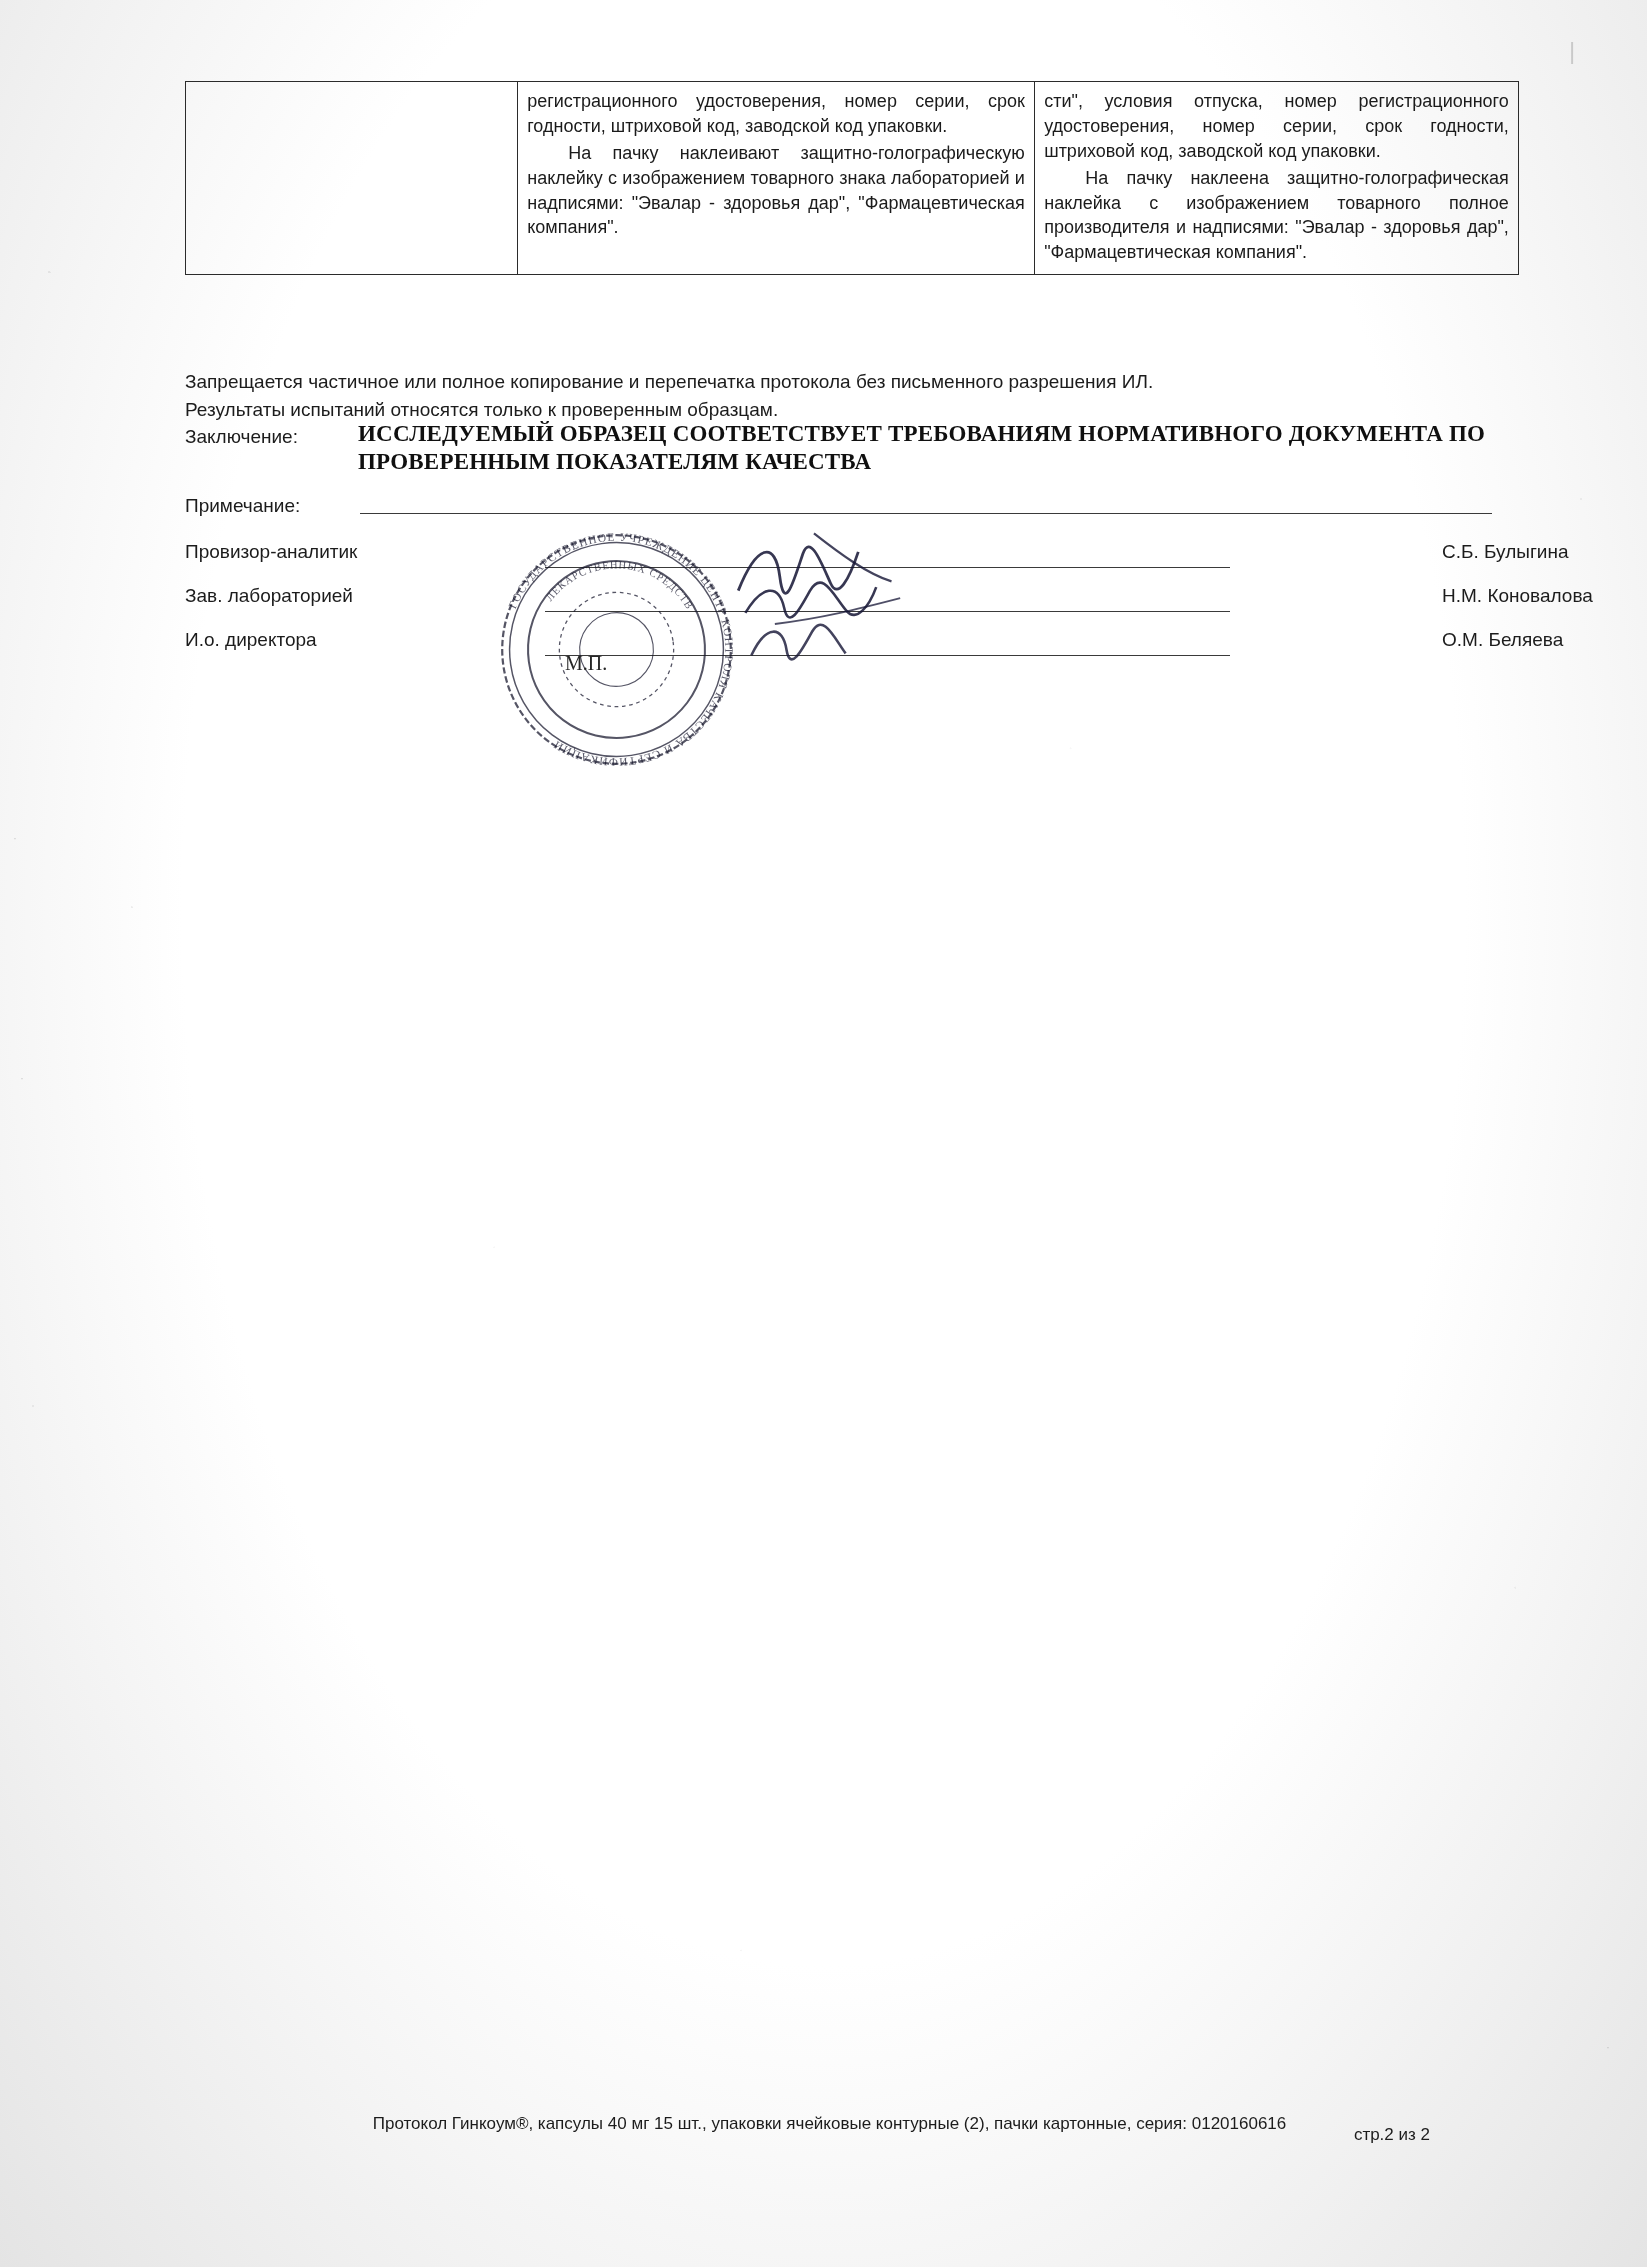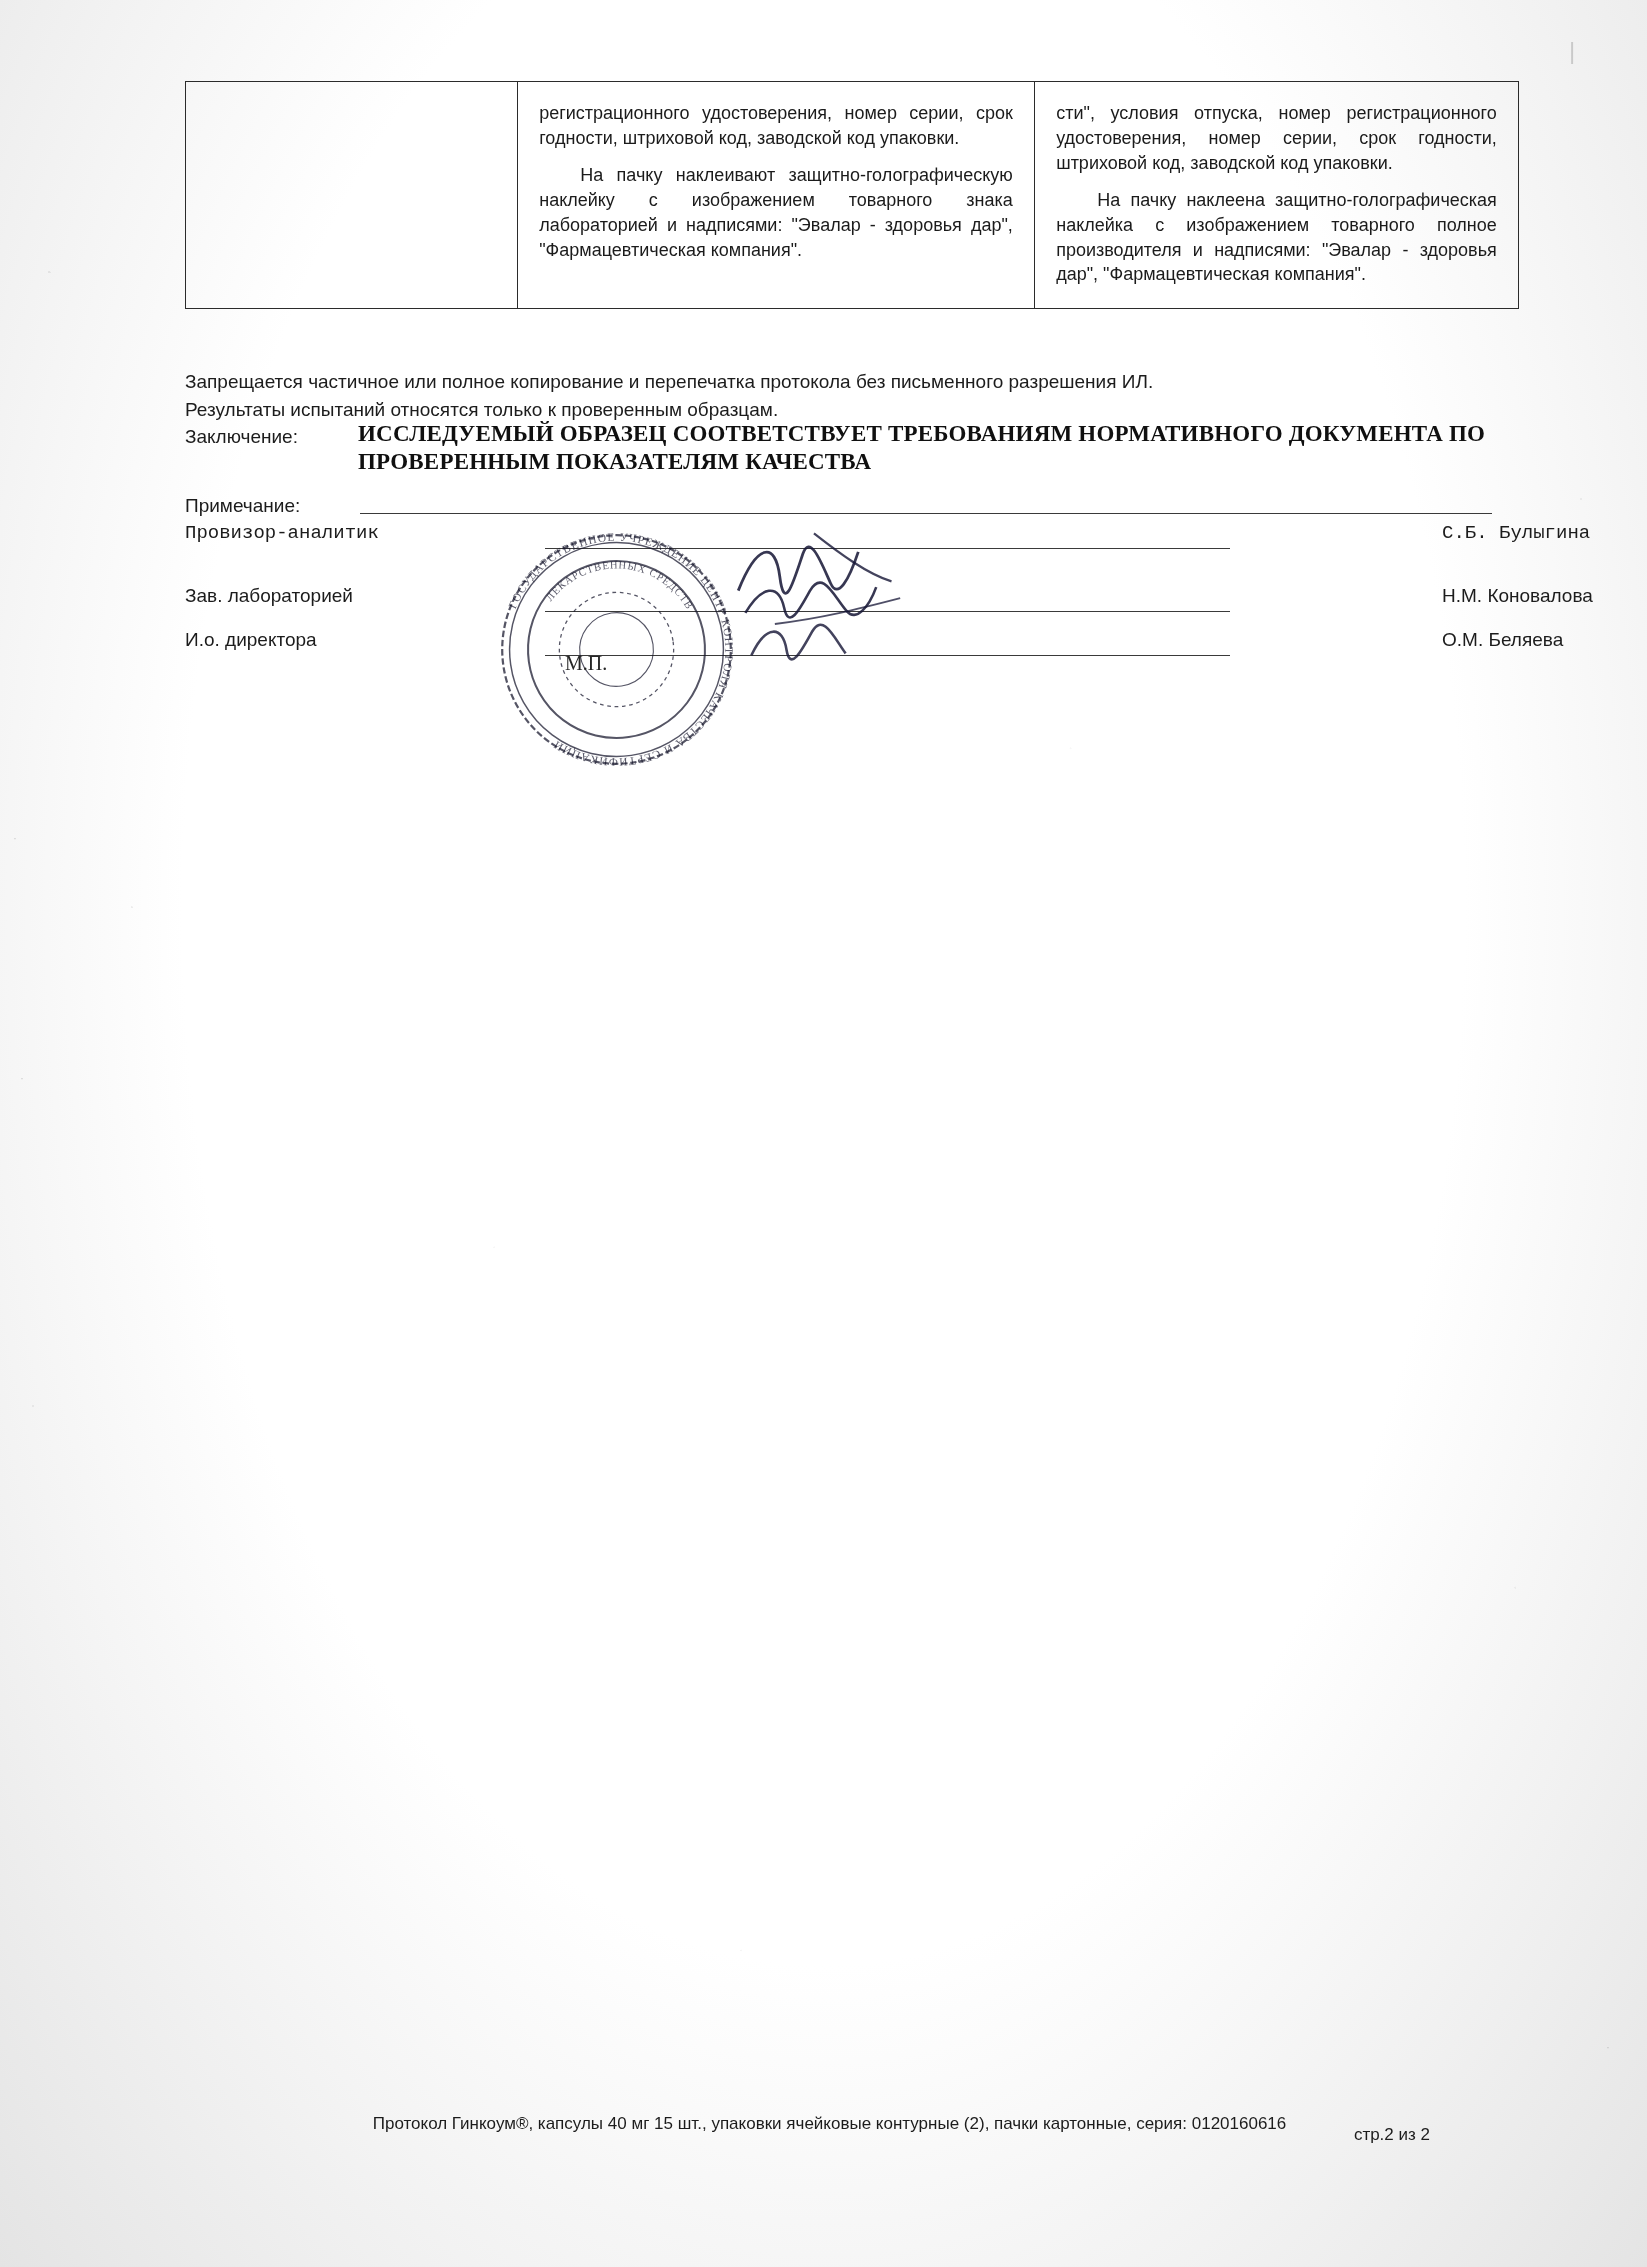--- a/index.html
+++ b/index.html
@@ -61,21 +61,21 @@
     box-sizing: border-box;
     padding: 7.4px 9.2px 9.2px 9.2px;
     font-size: 18px;
     line-height: 1.38;
     text-align: justify;
     text-justify: inter-word;
   }
   .col-a { width: 332px; border-right: 1.4px solid #2b2b2b; }
   .col-b { width: 517px; border-right: 1.4px solid #2b2b2b; }
   .col-c { width: 483px; }
-  .col p { margin: 12px; }
+  .col p { margin: 0; }
   .col p.indent { text-indent: 41px; margin-top: 1.8px; }
 
   
   .note {
     position: absolute;
     font-size: 19px;
     color: #1c1c1c;
     line-height: 1.36;
     white-space: nowrap;
   }
@@ -172,21 +172,21 @@
 
   <div class="note" id="note1">Запрещается частичное или полное копирование и перепечатка протокола без письменного разрешения ИЛ.</div>
   <div class="note" id="note2">Результаты испытаний относятся только к проверенным образцам.</div>
 
   <div class="concl-label">Заключение:</div>
   <div class="concl-text">ИССЛЕДУЕМЫЙ ОБРАЗЕЦ СООТВЕТСТВУЕТ ТРЕБОВАНИЯМ НОРМАТИВНОГО ДОКУМЕНТА ПО ПРОВЕРЕННЫМ ПОКАЗАТЕЛЯМ КАЧЕСТВА</div>
 
   <div class="remark-label">Примечание:</div>
   <div class="remark-rule"></div>
 
-  <div class="sig-row" style="top:522px;font-family:Liberation Mono, monospace;">
+  <div class="sig-row" style="top:541px;">
     <div class="sig-role">Провизор-аналитик</div>
     <div class="sig-line"></div>
     <div class="sig-name">С.Б. Булыгина</div>
   </div>
   <div class="sig-row" style="top:585px;">
     <div class="sig-role">Зав. лабораторией</div>
     <div class="sig-line"></div>
     <div class="sig-name">Н.М. Коновалова</div>
   </div>
   <div class="sig-row" style="top:629px;">

